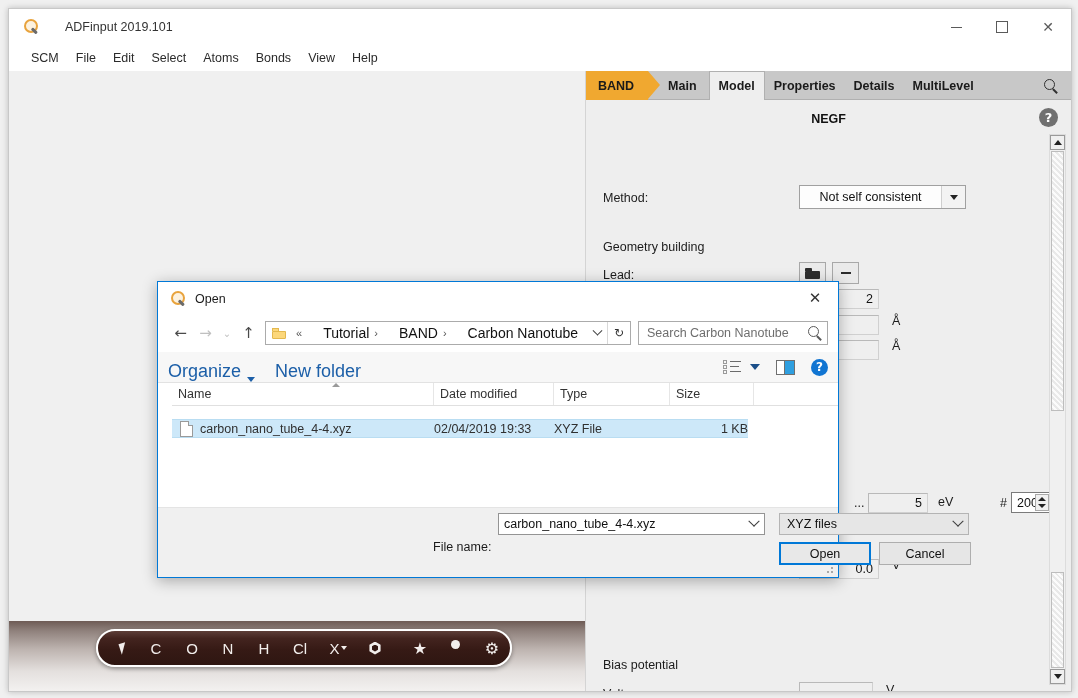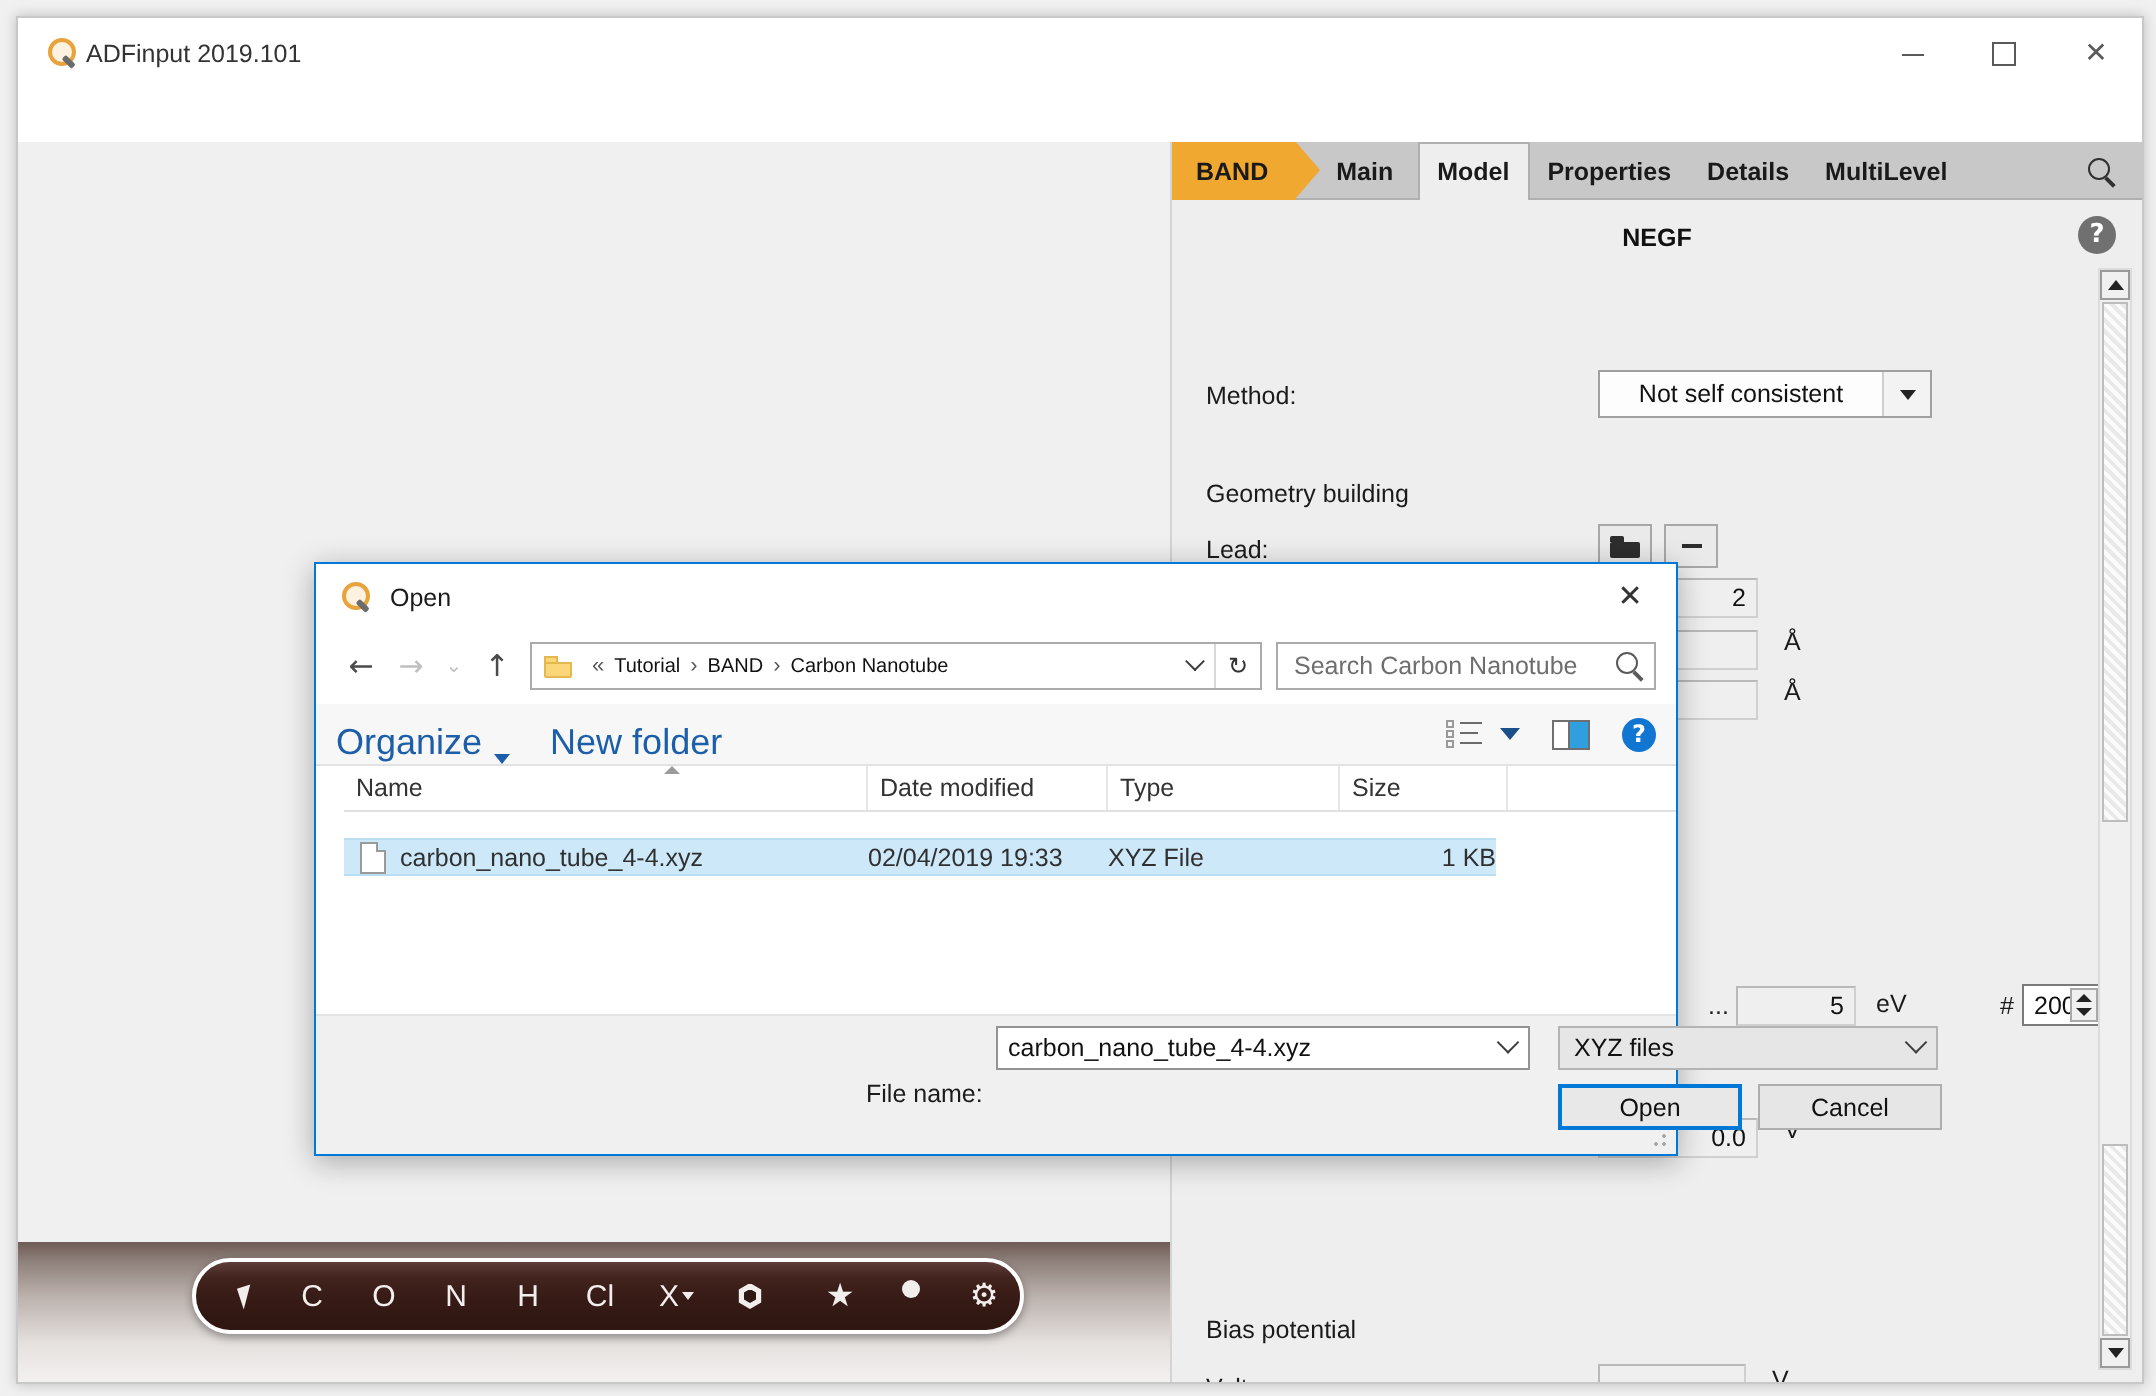--- a/index.html
+++ b/index.html
@@ -15,21 +15,21 @@
     background:#ffffff;border:1px solid #c8c8c8;
     box-shadow:0 0 6px rgba(0,0,0,.22);
     overflow:hidden;
   }
 
   
   .titlebar{
     position:absolute;left:0;top:0;width:100%;height:36px;
     background:#ffffff;
   }
-  .title-left{position:absolute;left:14px;top:9px;display:flex;align-items:center;gap:3px;}
+  .title-left{position:absolute;left:14px;top:9px;display:flex;align-items:center;gap:25px;}
   .app-icon{width:17px;height:17px;position:relative;display:inline-block;}
   .app-icon .mag-circle{
     position:absolute;left:1px;top:1px;width:10px;height:10px;border-radius:50%;
     border:2px solid #e8a33d;background:#fdf2df;
   }
   .app-icon .mag-handle{
     position:absolute;left:9px;top:9px;width:7px;height:2.6px;background:#6b6b6b;
     transform:rotate(45deg);transform-origin:left center;border-radius:1px;
   }
   .title-text{font-size:12.5px;color:#333;}
@@ -264,21 +264,21 @@
   .arrow-l{font-family:"DejaVu Sans",sans-serif;}
   .crumbbar{
     flex:1;height:24px;border:1px solid #ababab;background:#fff;margin:0 7px 0 4px;
     display:flex;align-items:center;box-sizing:border-box;
   }
   .crumb-folder{
     width:14px;height:11px;margin:0 5px 0 6px;position:relative;flex:none;
   }
   .crumb-folder .cb{position:absolute;left:0;bottom:0;width:14px;height:8px;background:#fcd77a;border:1px solid #e3b84f;box-sizing:border-box;border-radius:0 0 1px 1px;}
   .crumb-folder .ct{position:absolute;left:0;top:0;width:7px;height:3px;background:#fcd77a;border:1px solid #e3b84f;border-bottom:none;box-sizing:border-box;}
-  .crumb{font-size:10px;color:#111;}
+  .crumb{font-size:14px;color:#111;margin-left:16px;}
   .crumb-sep{font-size:11px;color:#555;margin:0 5px;}
   .crumb-dd{width:20px;display:flex;align-items:center;justify-content:center;}
   .crumb-refresh{width:22px;display:flex;align-items:center;justify-content:center;border-left:1px solid #d8d8d8;height:100%;font-size:12px;color:#333;}
   .searchbox{
     width:190px;height:24px;border:1px solid #ababab;background:#fff;margin-right:10px;
     display:flex;align-items:center;box-sizing:border-box;
   }
   .searchbox .sph{flex:1;font-size:12.5px;color:#6e6e6e;padding-left:8px;}
   .searchbox .sgi{width:24px;display:flex;align-items:center;justify-content:center;}
 
@@ -390,20 +390,30 @@
         </div>
       <div class="win-btn">
           <i class="glyph-max"></i>
         </div>
       <div class="win-btn close">
           <span class="glyph-close">✕</span>
         </div>
     </div>
   </div>
 
+  <div class="menubar">
+    <div class="menu-item">SCM</div>
+    <div class="menu-item">File</div>
+    <div class="menu-item">Edit</div>
+    <div class="menu-item">Select</div>
+    <div class="menu-item">Atoms</div>
+    <div class="menu-item">Bonds</div>
+    <div class="menu-item">View</div>
+    <div class="menu-item">Help</div>
+  </div>
 
   <div class="content">
 
     <div class="canvas-pane">
       <div class="canvas-surface"></div>
       <div class="atom-strip">
         <div class="atom-bar">
           <div class="atom-btn cursor">
             <span class="cursor-glyph"></span>
           </div>

